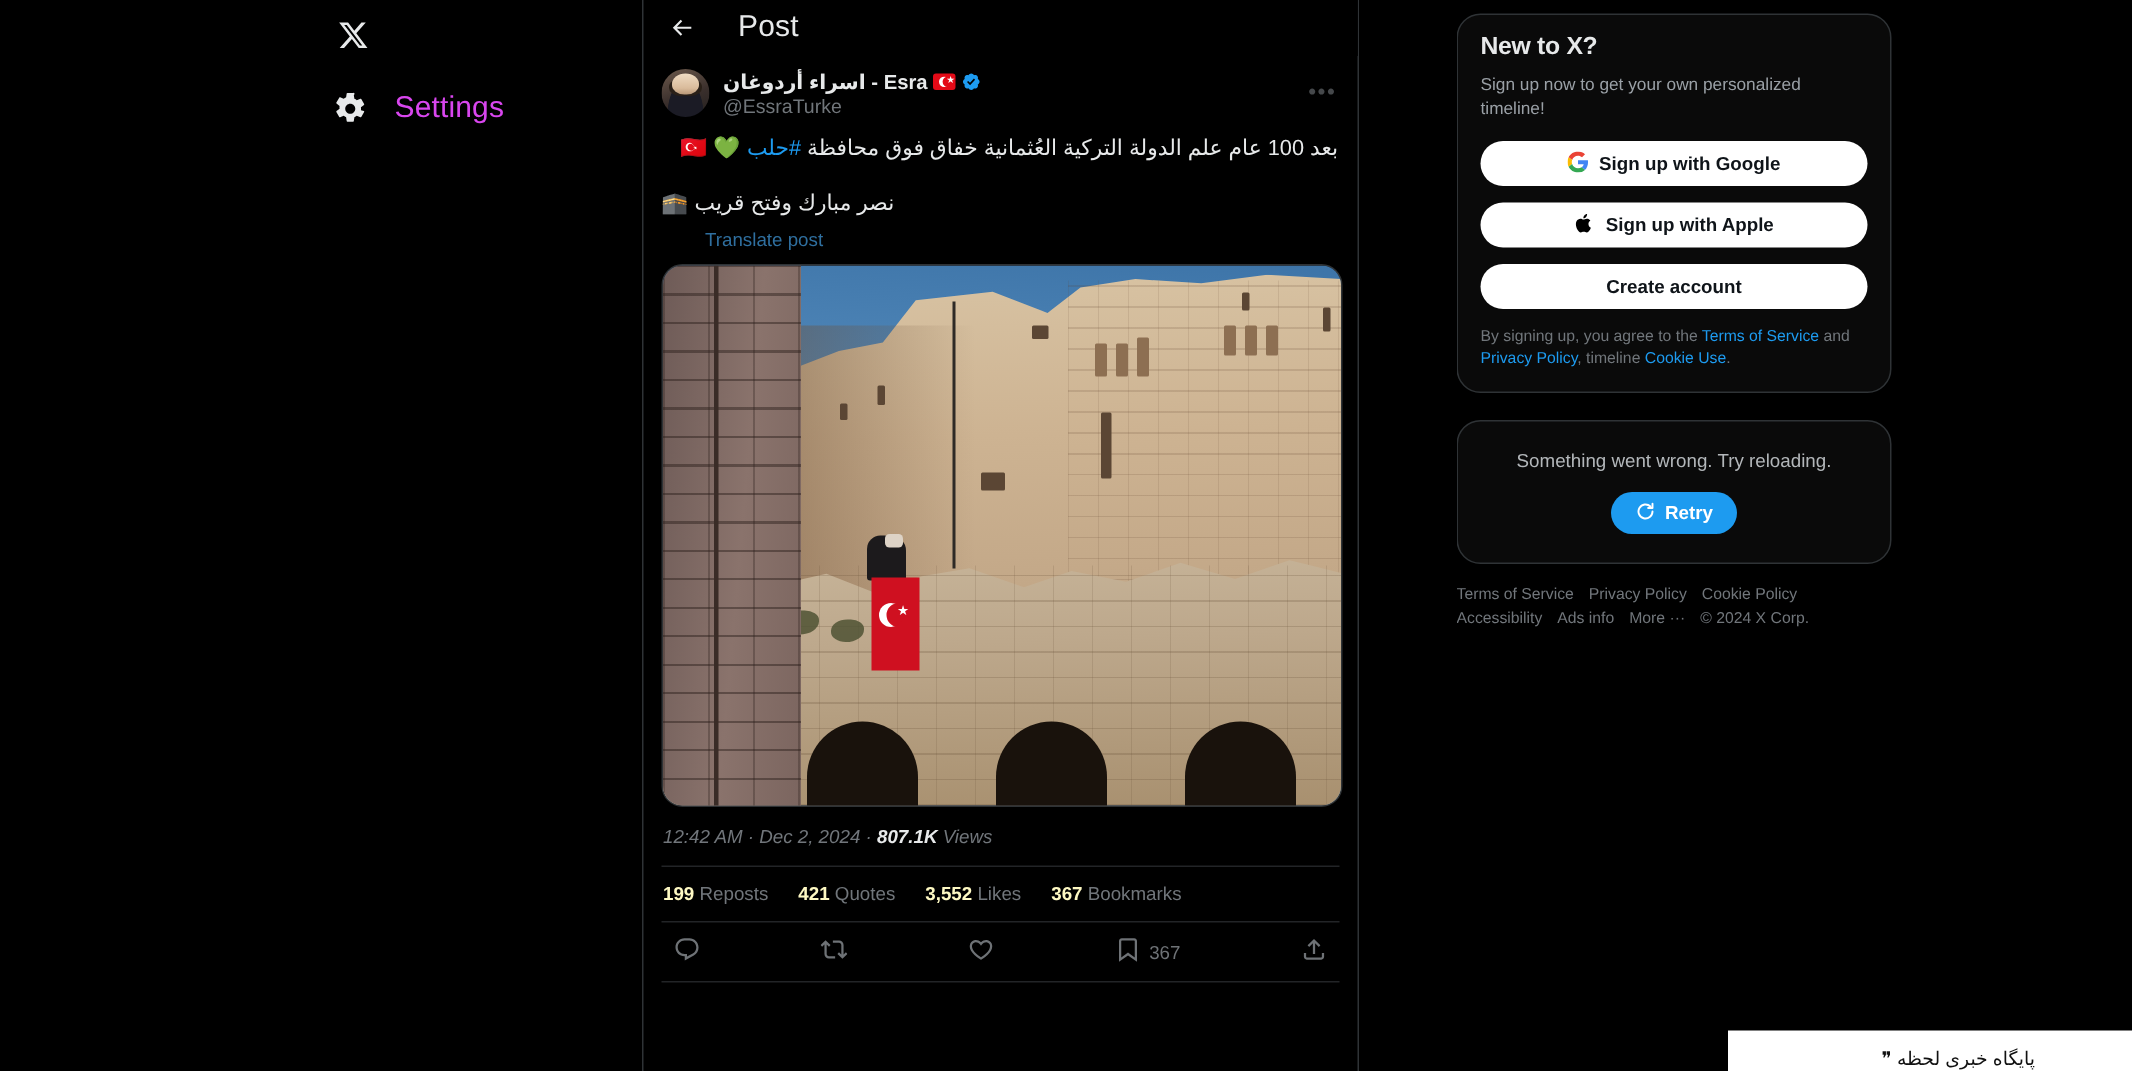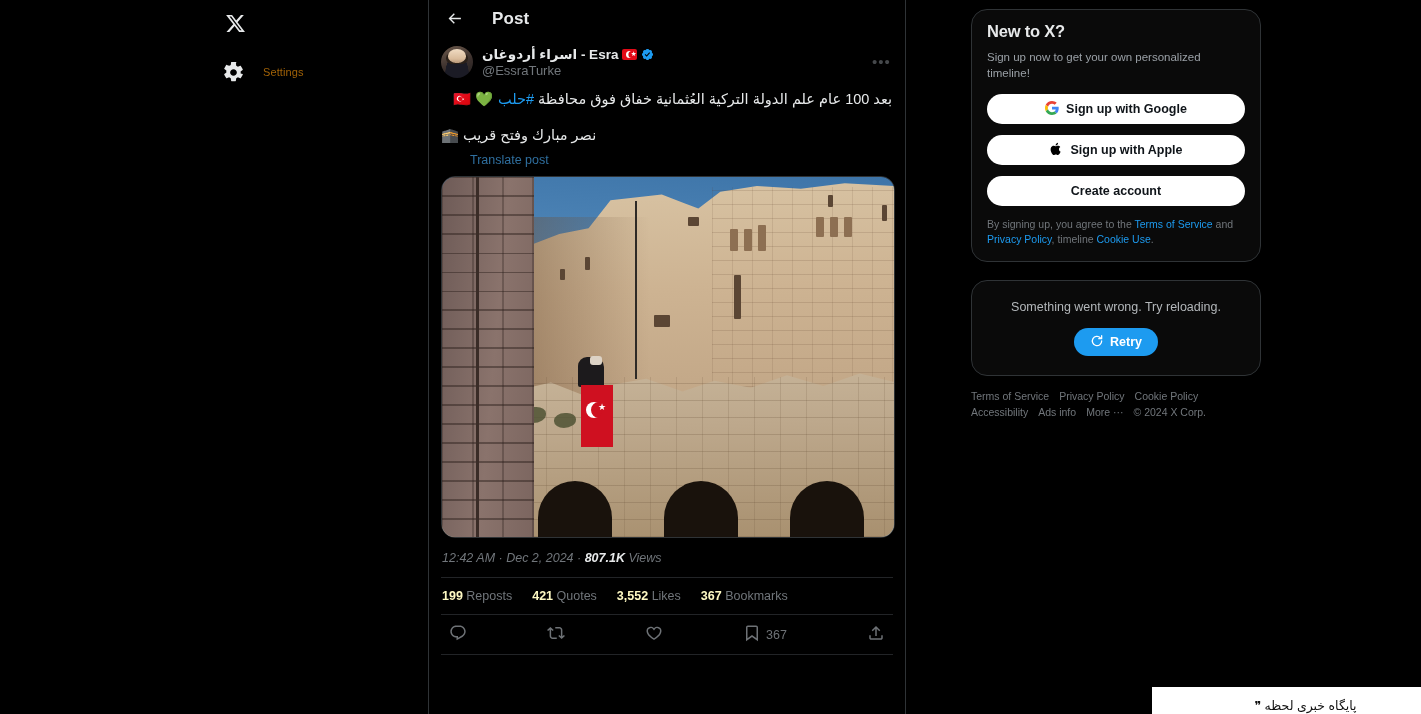--- a/index.html
+++ b/index.html
@@ -24,39 +24,39 @@
     justify-content: center; border-radius: 50%; cursor: pointer;
   }
   .logo-x svg { width: 21px; height: 21px; fill: #e7e9ea; }
   .nav-item {
     display: flex; align-items: center; gap: 17px;
     margin-top: 13px; padding: 6px 8px 6px 2px;
     border-radius: 9999px; cursor: pointer; width: fit-content;
   }
   .nav-icon { width: 26px; height: 26px; display: flex; align-items: center; justify-content: center; }
   .nav-icon svg { width: 23px; height: 23px; fill: #e7e9ea; }
-  .nav-label { font-size: 11px; letter-spacing: .1px; color: #a16207; }
+  .nav-label { font-size: 20px; letter-spacing: .1px; color: #d946ef; }
 
   
   .center {
     position: absolute; left: 428px; top: 0; width: 478px; height: 714px;
     border-left: 1px solid #2f3336; border-right: 1px solid #2f3336;
     background: #000;
   }
   .post-header {
     height: 37px; display: flex; align-items: center; gap: 24px;
     padding: 0 11px; position: sticky; top: 0;
     background: rgba(0,0,0,.85);
   }
   .back-btn {
     width: 28px; height: 28px; border-radius: 50%;
     display: flex; align-items: center; justify-content: center; cursor: pointer;
   }
   .back-btn svg { width: 17px; height: 17px; fill: #e7e9ea; }
-  .post-header h1 { font-size: 17px; font-weight: 700; letter-spacing: .1px; }
+  .post-header h1 { font-size: 20px; font-weight: 400; letter-spacing: .1px; }
 
   .post-body { padding: 0 12px; position: relative; }
 
   .author-row { display: flex; align-items: flex-start; padding-top: 9px; }
   .avatar {
     width: 32px; height: 32px; border-radius: 50%; flex: 0 0 32px;
     background:
       radial-gradient(circle at 50% 34%, #e7c9ae 0 22%, transparent 23%),
       radial-gradient(ellipse at 50% 96%, #1b1b25 0 52%, transparent 54%),
       linear-gradient(160deg, #6d5a4c 0%, #3a2f2c 55%, #23201f 100%);

